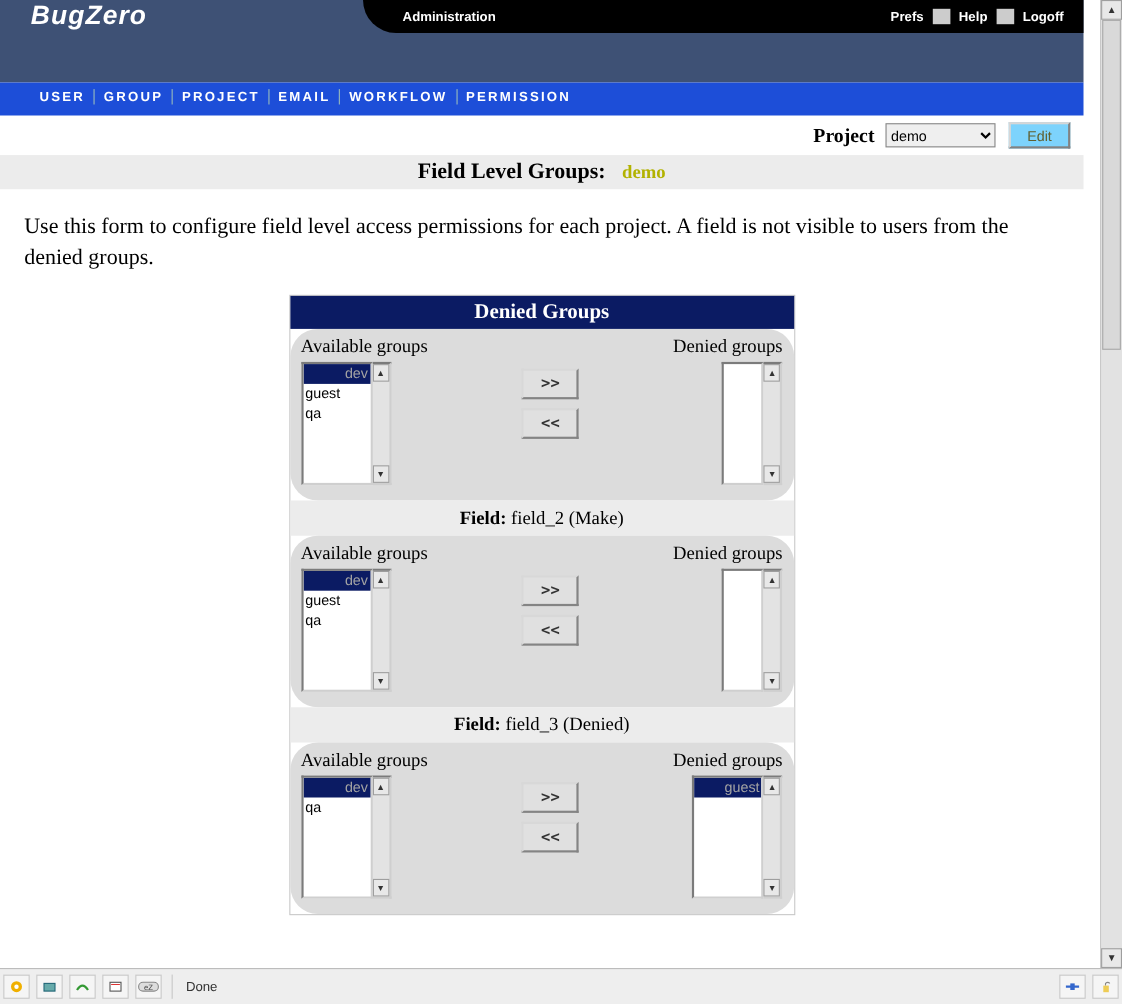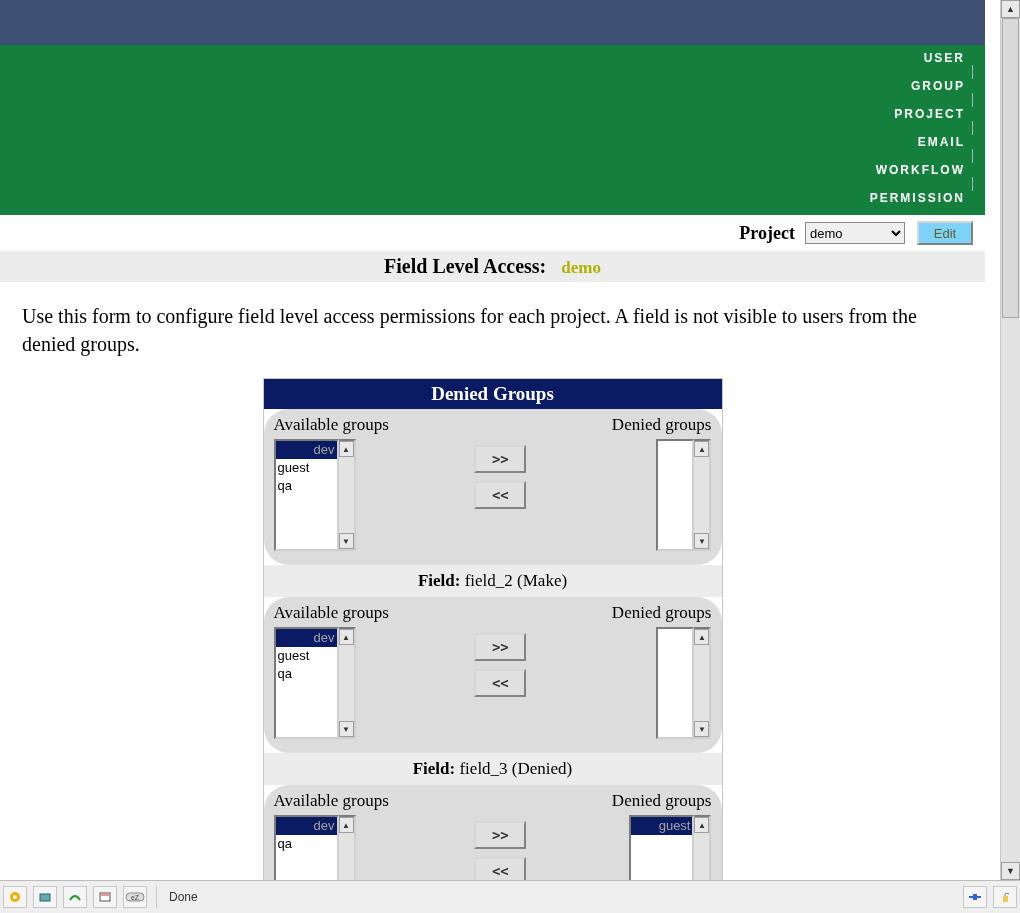--- a/index.html
+++ b/index.html
@@ -86,25 +86,24 @@
   .titlebar .title { padding-left: 6px; flex: 1; }
   .titlebar .rightlinks { display: flex; align-items: center; padding-right: 10px; }
   .titlebar .rightlinks span { padding: 0 8px; }
   .titlebar .divider { width:1px; height:14px; background:#ccc; }
   
   .navyband {
     background: #3e5175;
     height: 45px;
   }
   .navtabs {
-    background: #15803d;
+    background: #1d4ed8;
     padding: 6px 12px 10px 28px;
     display: flex;
-    align-items: flex-end;
-    flex-direction: column;
+    align-items: flex-start;
   }
   .navtabs a {
     color: #fff;
     font-weight: bold;
     font-size: 12px;
     text-decoration: none;
     letter-spacing: 2px;
     padding: 0 8px;
   }
   .navtabs .nsep { width:1px; height:14px; background: #9bb; }
@@ -269,20 +268,39 @@
   .statusbar .divider2 { width:1px; height:22px; background:#c7c7c7; margin:0 6px;}
   .statusbar .done { padding-left: 6px; color:#333; }
   .statusbar .spacer { flex:1; }
 </style>
 </head>
 <body>
 
 <div class="viewport">
   <div class="page">
 
+    <div class="topbar">
+      <div class="logo-cell">
+        <span class="b">Bug</span>
+          <span class="z">Zero</span>
+      </div>
+      <div class="titlebar-wrap">
+        <div class="curve"></div>
+        <div class="titlebar">
+          <span class="title">Administration</span>
+          <div class="rightlinks">
+            <span>Prefs</span>
+            <span class="divider"></span>
+            <span>Help</span>
+            <span class="divider"></span>
+            <span>Logoff</span>
+          </div>
+        </div>
+      </div>
+    </div>
 
     <div class="navyband"></div>
 
     <div class="navtabs">
       <a href="#">USER</a>
       <span class="nsep"></span>
       <a href="#">GROUP</a>
       <span class="nsep"></span>
       <a href="#">PROJECT</a>
       <span class="nsep"></span>
@@ -295,21 +313,21 @@
 
     <div class="projectrow">
       <span class="plabel">Project</span>
       <select>
         <option>demo</option>
       </select>
       <button class="editbtn">Edit</button>
     </div>
 
     <div class="titleband">
-      <span class="strong">Field Level Access:</span>
+      <span class="strong">Field Level Groups:</span>
       &nbsp;
       <span class="proj">demo</span>
     </div>
 
     <div class="explain">Use this form to configure field level access permissions for each project. A field is not visible to users from the denied groups.</div>
 
     <div class="denied-wrap">
       <div class="denied-header">Denied Groups</div>
       <div id="fields-container">
           <div class="field-block">

